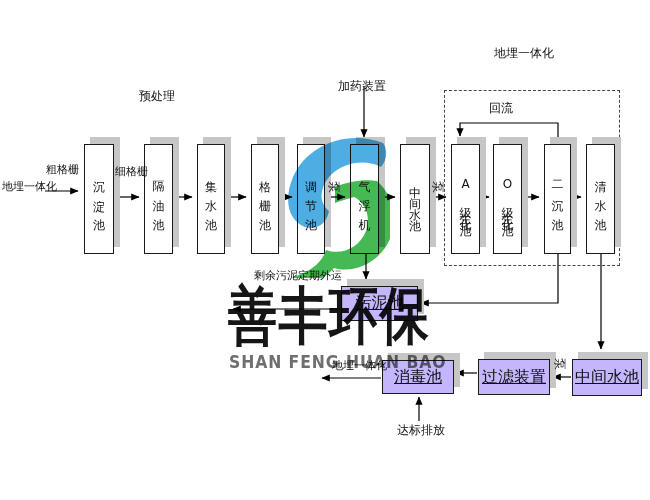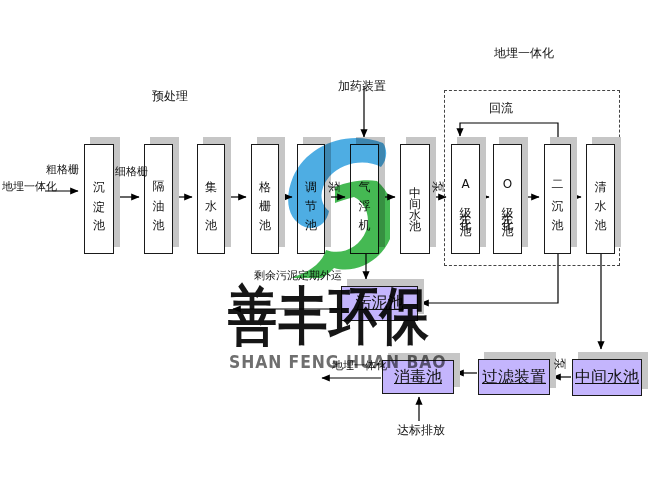--- a/index.html
+++ b/index.html
@@ -97,21 +97,21 @@
   <div class="vbox sp3" style="left:586px;width:27px">清水池</div>
 
   <div class="hbox" style="left:341px;top:286px;width:75px;height:33px">污泥池</div>
   <div class="hbox" style="left:572px;top:359px;width:68px;height:35px">中间水池</div>
   <div class="hbox" style="left:478px;top:359px;width:70px;height:34px">过滤装置</div>
   <div class="hbox" style="left:382px;top:360px;width:70px;height:32px">消毒池</div>
 
   <div class="lbl small" style="left:2px;top:181px">地埋一体化</div>
   <div class="lbl small" style="left:46px;top:164px">粗格栅</div>
   <div class="lbl small" style="left:115px;top:166px">细格栅</div>
-  <div class="lbl" style="left:152px;top:90px">预处理</div>
+  <div class="lbl" style="left:139px;top:90px">预处理</div>
   <div class="lbl" style="left:338px;top:80px">加药装置</div>
   <div class="lbl" style="left:494px;top:47px">地埋一体化</div>
   <div class="lbl" style="left:489px;top:102px">回流</div>
   <div class="pump" style="left:327px;top:180px">泵</div>
   <div class="pump" style="left:431px;top:180px">泵</div>
   <div class="pump" style="left:553px;top:357px">泵</div>
   <div class="lbl small" style="left:254px;top:270px">剩余污泥定期外运</div>
   <div class="lbl small" style="left:332px;top:360px">地埋一体化</div>
   <div class="lbl" style="left:397px;top:424px">达标排放</div>
 

